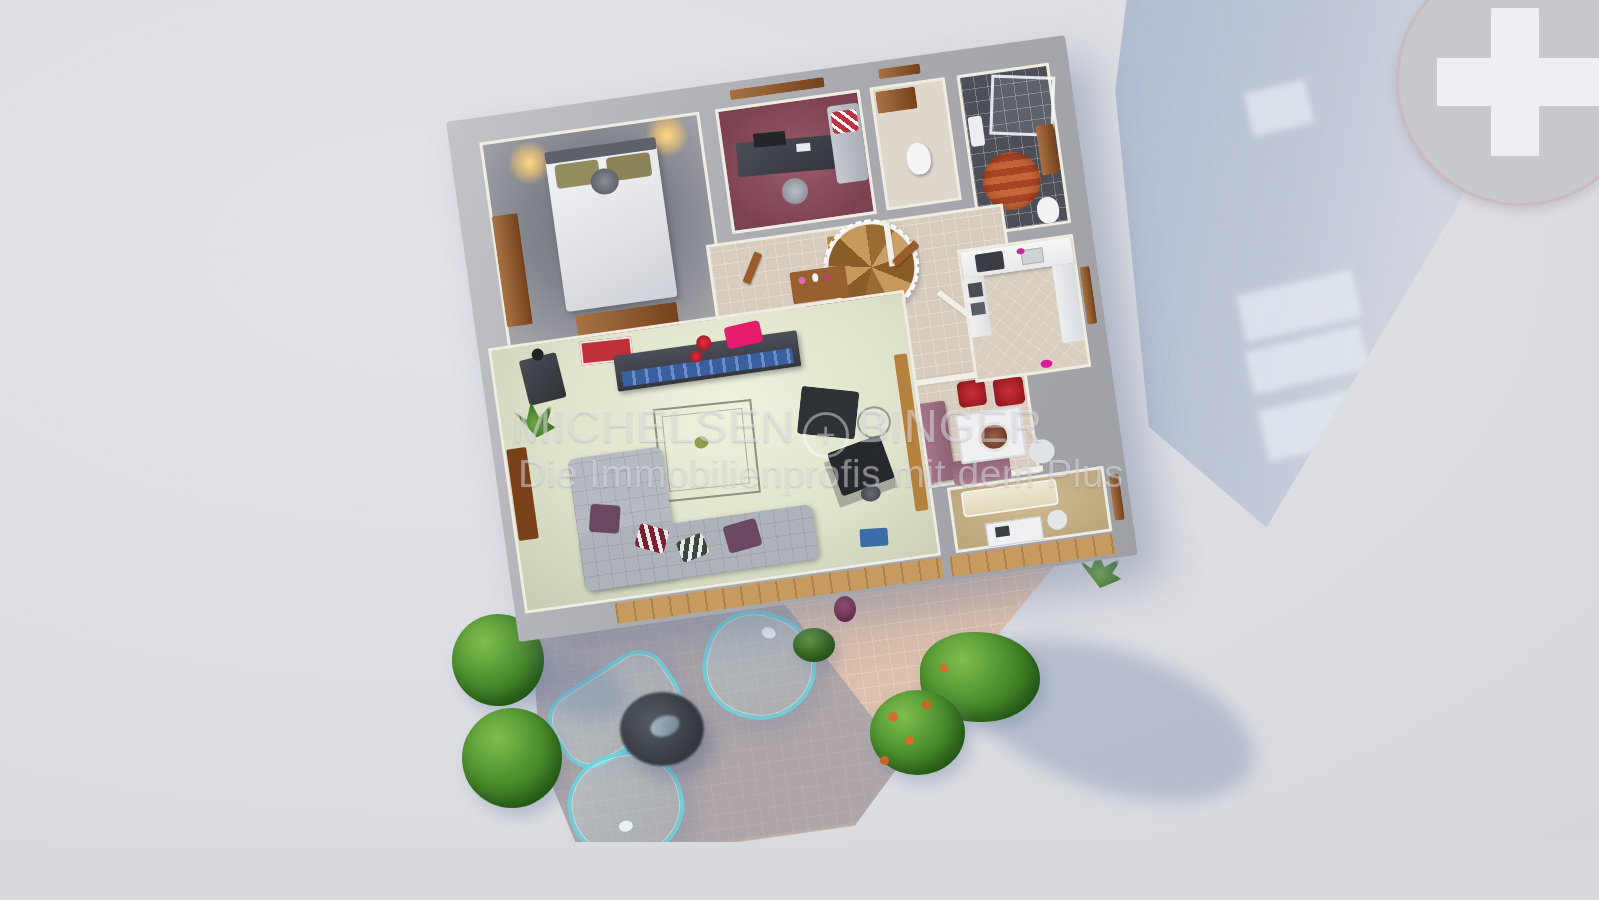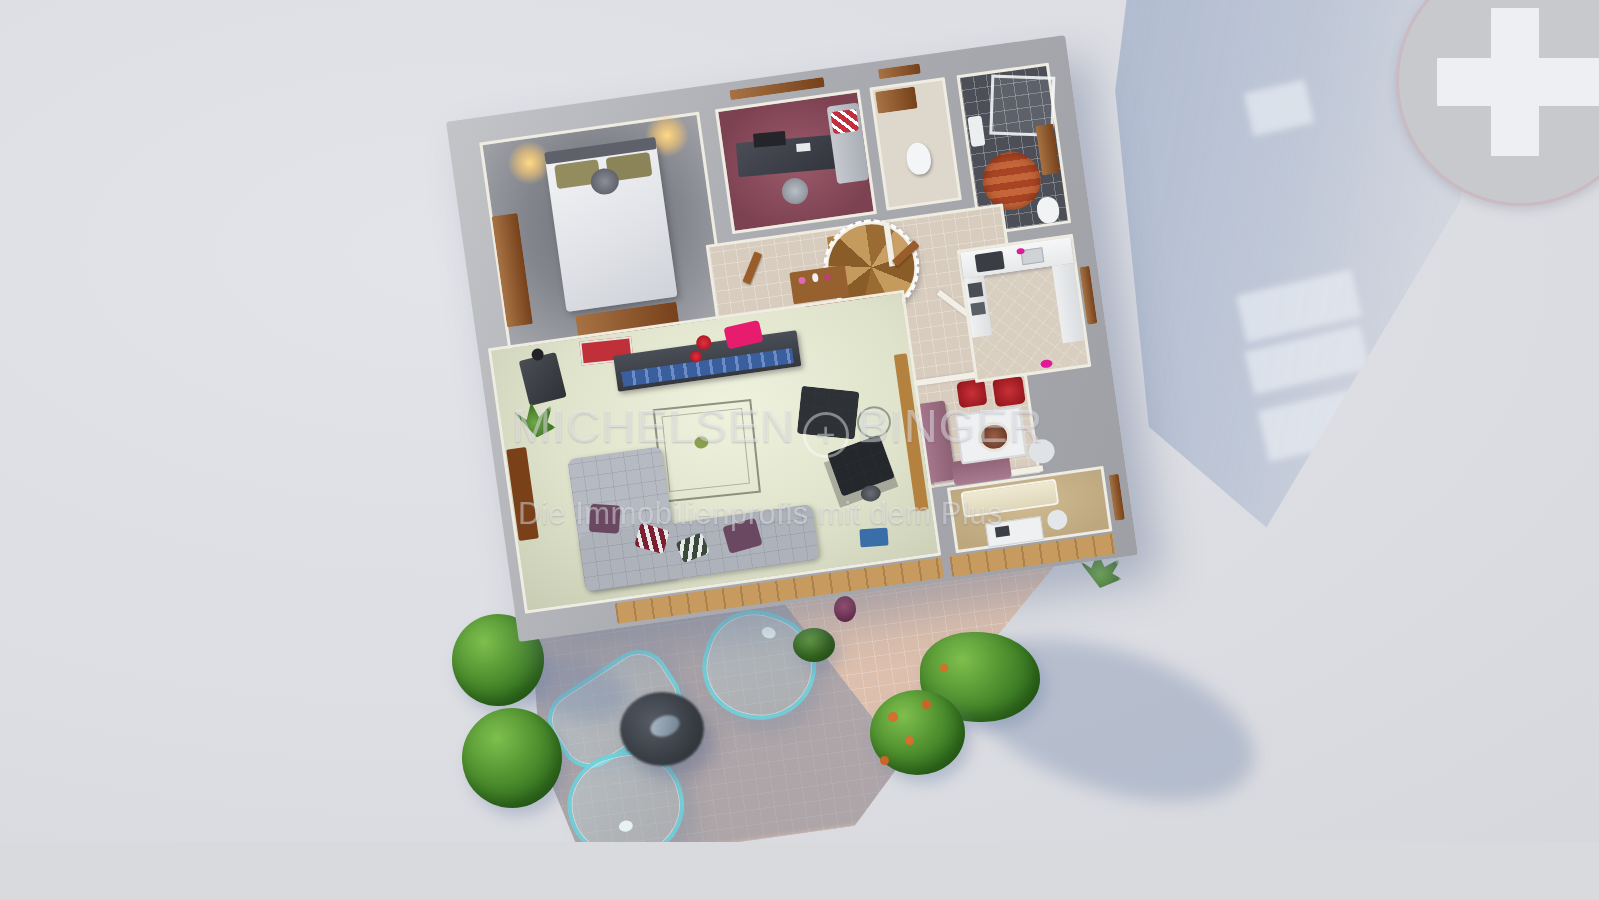--- a/index.html
+++ b/index.html
@@ -44,21 +44,21 @@
   .wood{background:#8a4f24;background-image:linear-gradient(90deg, rgba(255,220,160,.25), rgba(60,25,0,.25));border-radius:2px;}
   .wall-strip{background:#f2efe7;box-shadow:0 0 2px rgba(120,120,120,.5);}
   .door-leaf{background:#9a5c28;border-radius:1px;box-shadow:1px 1px 2px rgba(60,40,10,.5);}
   .lampglow{border-radius:50%;background:radial-gradient(circle,#ffd984 0%,rgba(255,203,110,.55) 40%,rgba(255,200,120,0) 70%);}
   .pillow{border-radius:4px;}
   .sofa-tuft{background-image:repeating-linear-gradient(0deg, rgba(70,70,80,.12) 0 1px, transparent 1px 14px),
                               repeating-linear-gradient(90deg, rgba(70,70,80,.12) 0 1px, transparent 1px 14px);}
   
   .wm{color:rgba(255,255,255,.42);text-shadow:0 1px 2px rgba(95,95,110,.28);white-space:nowrap;}
   #wm-line1{left:512px;top:398px;font-size:47px;letter-spacing:1px;}
-  #wm-line2{left:518px;top:452px;font-size:31px;letter-spacing:.5px;color:rgba(255,255,255,.40);margin-top:44px;}
+  #wm-line2{left:518px;top:452px;font-size:39px;letter-spacing:.5px;color:rgba(255,255,255,.40);}
   .wm-circle{display:inline-block;width:40px;height:40px;border:3px solid rgba(255,255,255,.42);border-radius:50%;
     vertical-align:-4px;text-align:center;line-height:38px;font-size:34px;margin:0 8px;}
   #corner-logo-circle{left:1396px;top:-44px;width:244px;height:244px;border-radius:50%;
     background:#c7c9cd;border:3px solid #ccbac2;box-shadow:0 4px 10px rgba(120,120,140,.25);}
   .logo-bar{background:#edeff2;border-radius:1px;}
 </style>
 </head>
 <body>
 
 <div id="scene">

